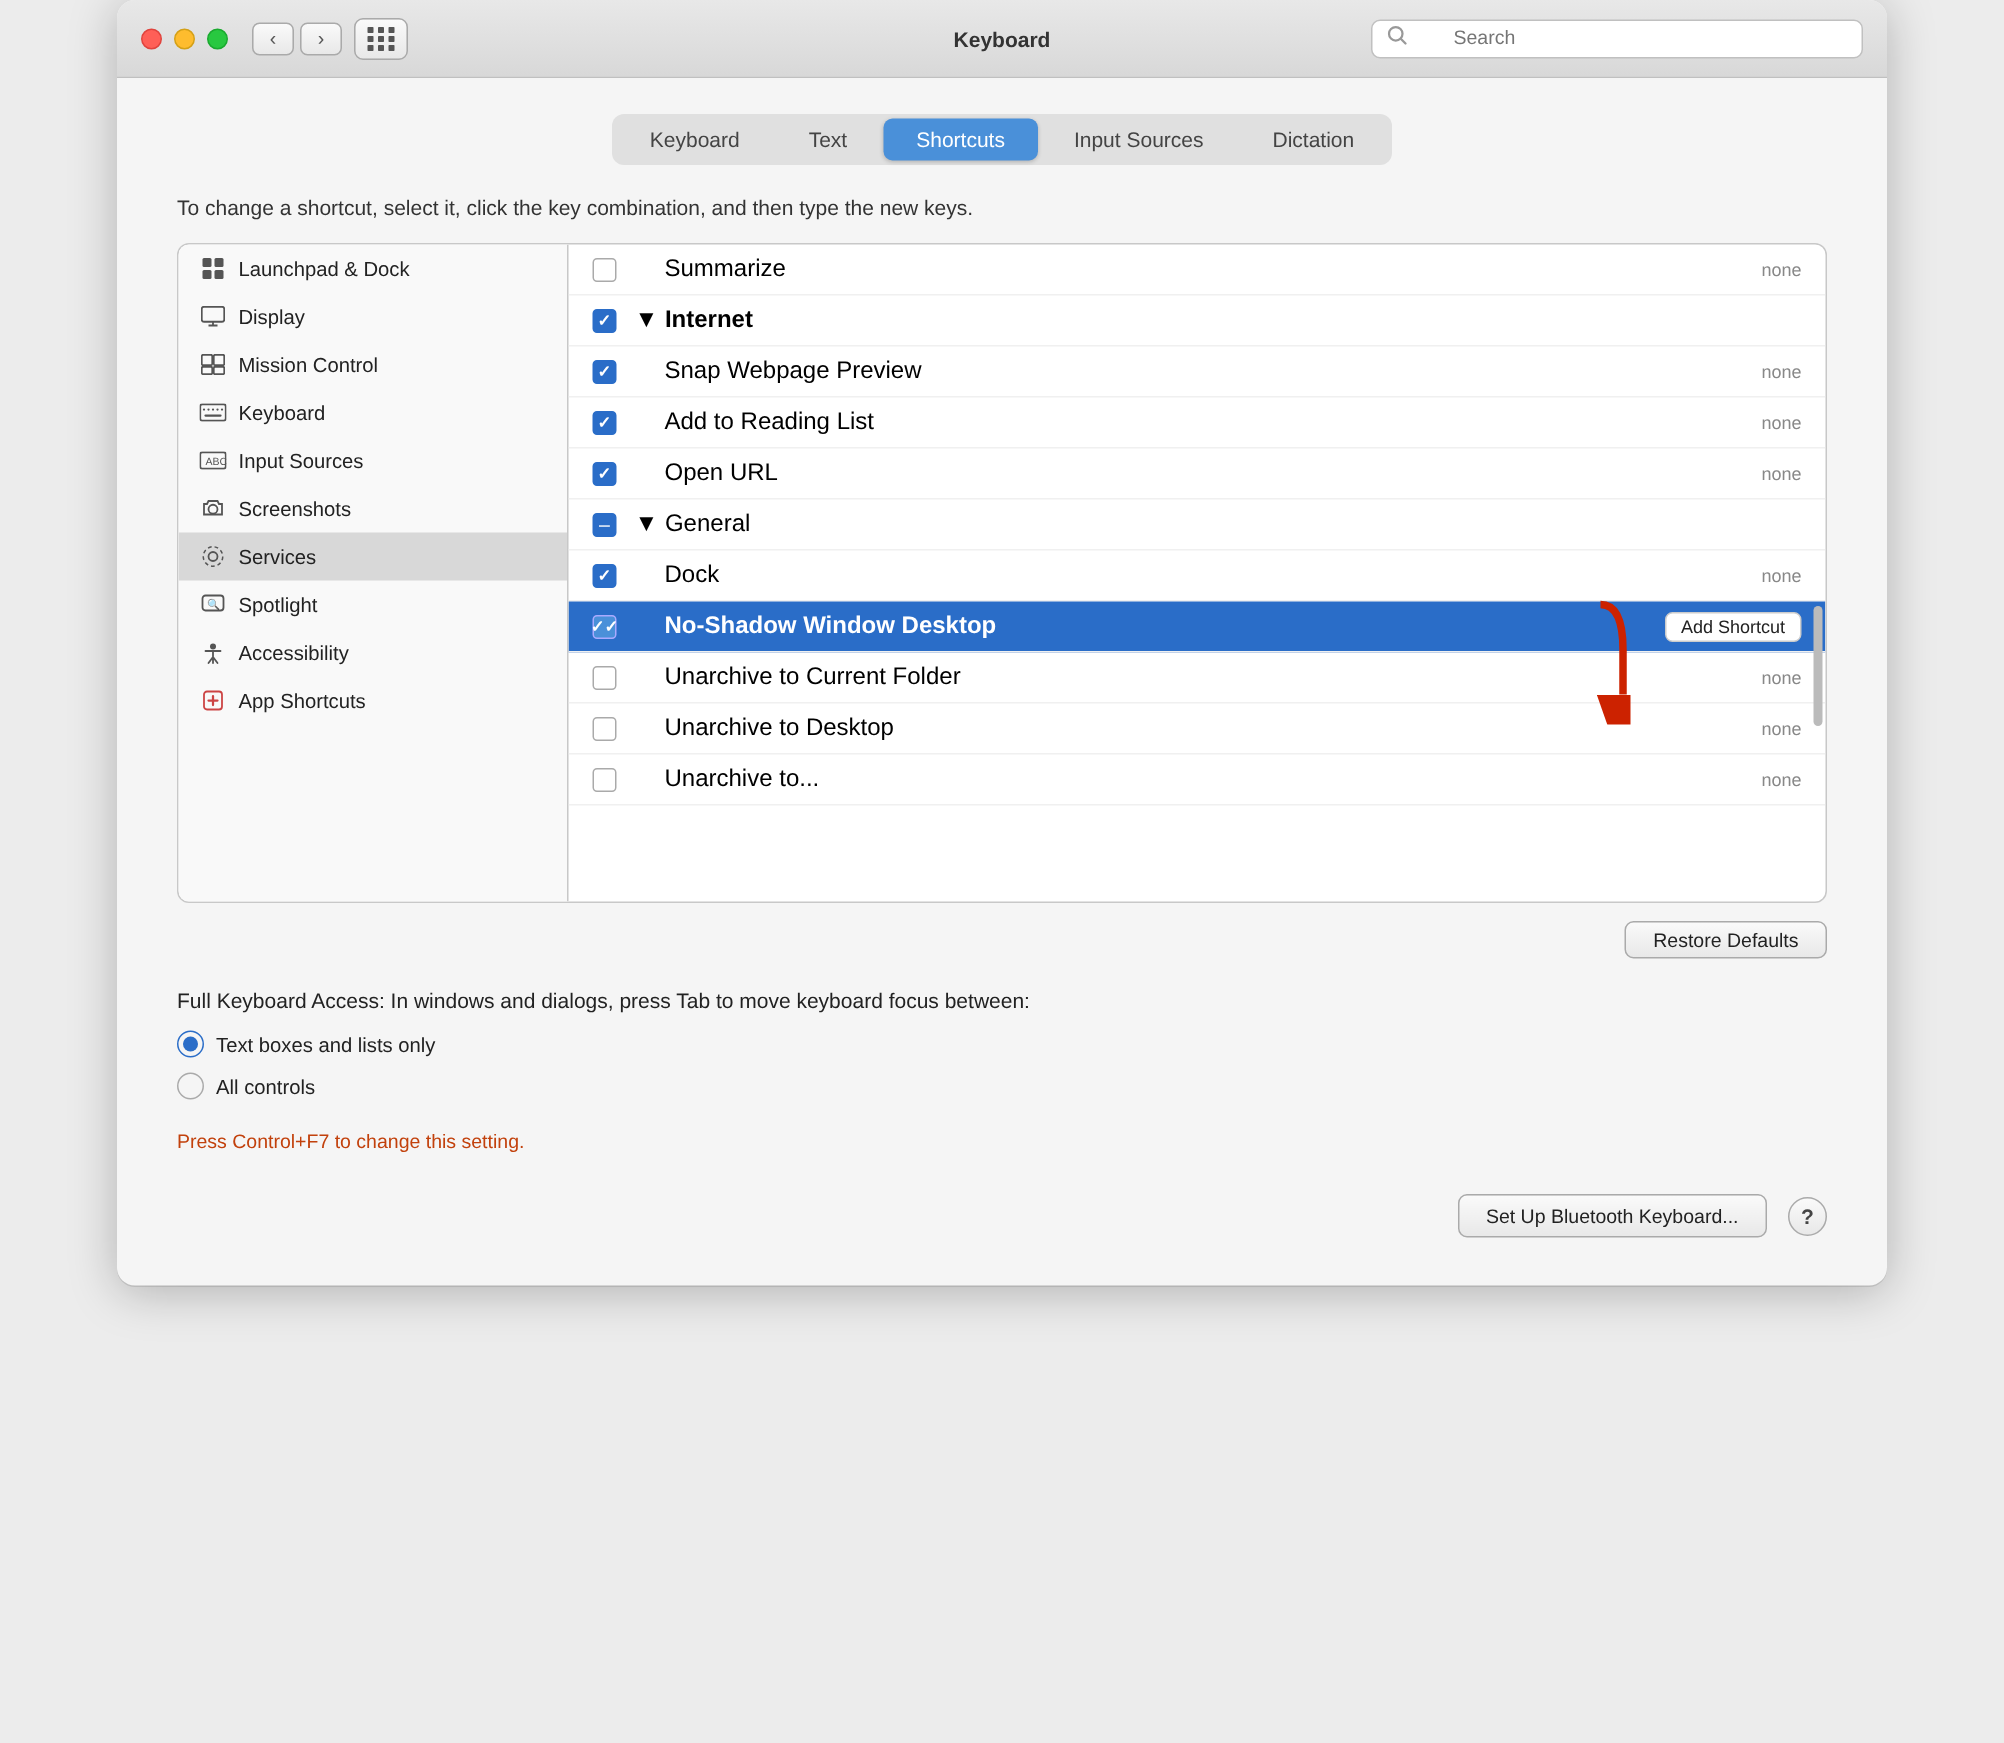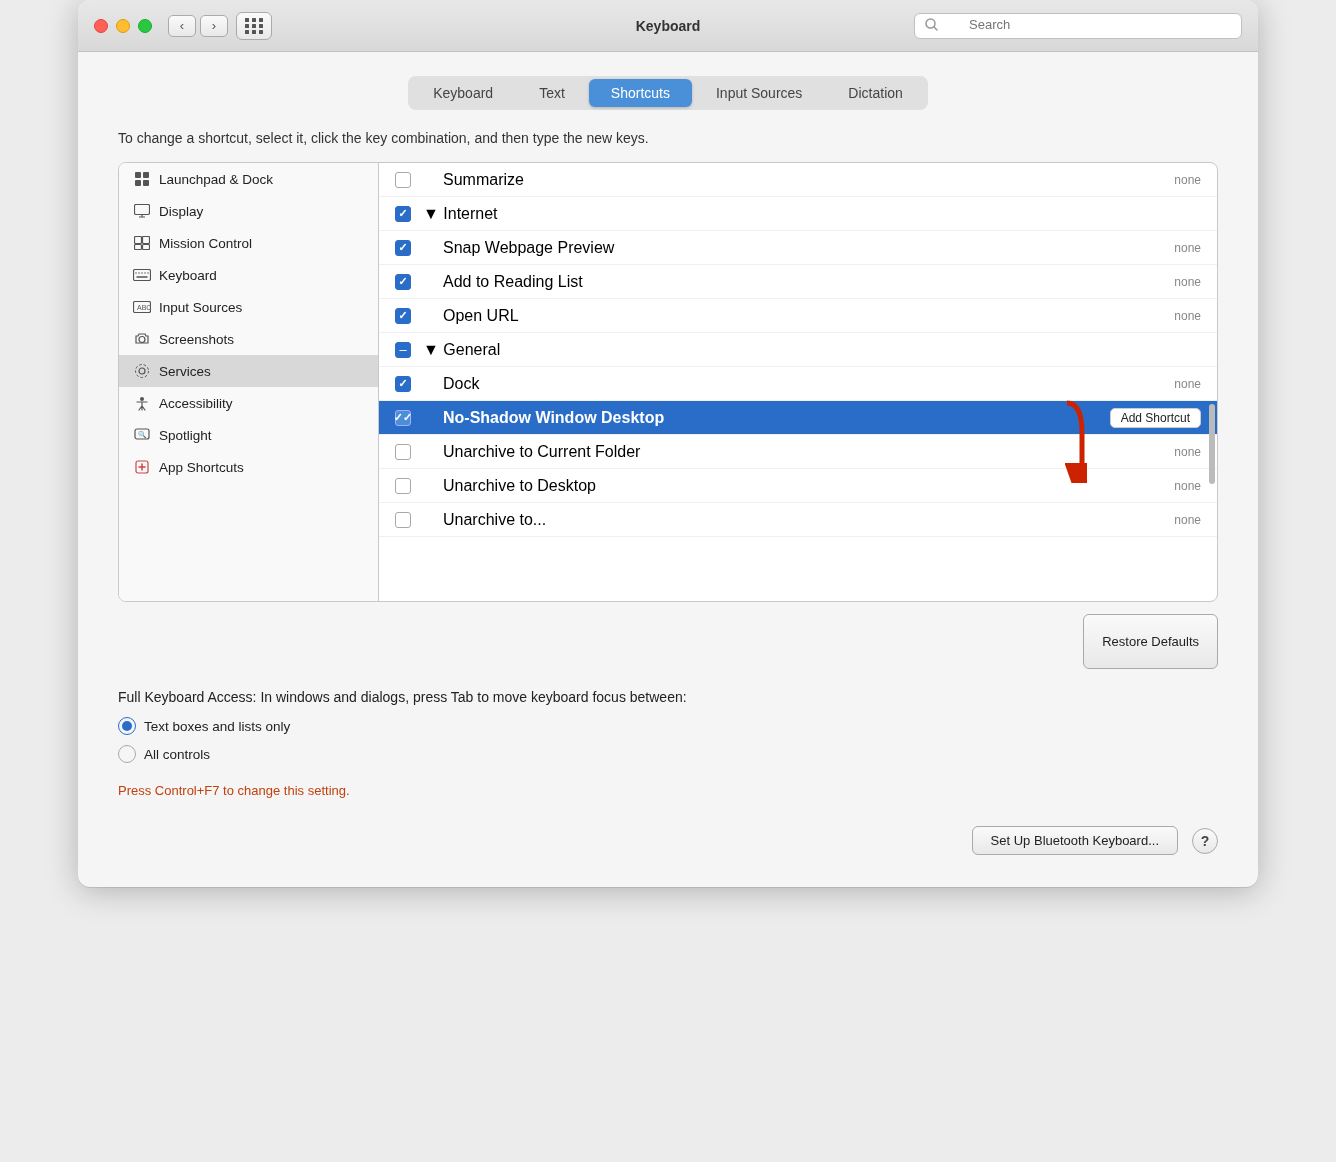--- a/index.html
+++ b/index.html
@@ -253,21 +253,21 @@
     
     .bottom-controls {
       display: flex;
       justify-content: flex-end;
       margin-top: 12px;
     }
     .restore-btn {
       background: linear-gradient(to bottom, #fafafa, #e8e8e8);
       border: 1px solid #aaa;
       border-radius: 6px;
-      padding: 19px 18px;
+      padding: 4px 18px;
       font-size: 13px;
       cursor: pointer;
       color: #222;
     }
     
     .fka-section {
       margin-top: 20px;
     }
     .fka-label {
       font-size: 14px;
@@ -452,34 +452,34 @@
             <svg width="16" height="16" viewBox="0 0 16 16">
                 <circle cx="8" cy="8" r="3" fill="none" stroke="#555" stroke-width="1.2"></circle>
                 <circle cx="8" cy="8" r="6.5" fill="none" stroke="#555" stroke-width="1" stroke-dasharray="2.5 2"></circle>
               </svg>
           </span>
           <span>Services</span>
         </div>
         <div class="sidebar-item">
           <span class="sidebar-icon">
             <svg width="16" height="16" viewBox="0 0 16 16">
+                <rect x="1" y="2" width="14" height="10" rx="2" fill="none" stroke="#555" stroke-width="1.2"></rect>
+                <text x="4.5" y="10" font-size="7" fill="#555">🔍</text>
+              </svg>
+          </span>
+          <span>Spotlight</span>
+        </div>
+        <div class="sidebar-item">
+          <span class="sidebar-icon">
+            <svg width="16" height="16" viewBox="0 0 16 16">
                 <circle cx="8" cy="4" r="2" fill="#555"></circle>
                 <path d="M3 7h10M8 7v8M5 15l3-4 3 4" fill="none" stroke="#555" stroke-width="1.2" stroke-linecap="round"></path>
               </svg>
           </span>
           <span>Accessibility</span>
-        </div>
-        <div class="sidebar-item">
-          <span class="sidebar-icon">
-            <svg width="16" height="16" viewBox="0 0 16 16">
-                <rect x="1" y="2" width="14" height="10" rx="2" fill="none" stroke="#555" stroke-width="1.2"></rect>
-                <text x="4.5" y="10" font-size="7" fill="#555">🔍</text>
-              </svg>
-          </span>
-          <span>Spotlight</span>
         </div>
         <div class="sidebar-item">
           <span class="sidebar-icon">
             <svg width="16" height="16" viewBox="0 0 16 16">
                 <rect x="2" y="2" width="12" height="12" rx="2" fill="none" stroke="#c44" stroke-width="1.2"></rect>
                 <path d="M5 8h6M8 5v6" fill="none" stroke="#c44" stroke-width="1.5" stroke-linecap="round"></path>
               </svg>
           </span>
           <span>App Shortcuts</span>
         </div>
@@ -493,21 +493,21 @@
           </div>
           <span style="width:20px"></span>
           <span class="shortcut-name">Summarize</span>
           <span class="shortcut-key">none</span>
         </div>
 
         <div class="shortcut-row">
           <div class="checkbox-cell">
             <div class="cb checked"></div>
           </div>
-          <span class="shortcut-name" style="font-weight:400;">▼ Internet</span>
+          <span class="shortcut-name" style="font-weight:700;">▼ Internet</span>
         </div>
         <div class="shortcut-row">
           <div class="checkbox-cell">
             <div class="cb checked"></div>
           </div>
           <span style="width:20px"></span>
           <span class="shortcut-name">Snap Webpage Preview</span>
           <span class="shortcut-key">none</span>
         </div>
         <div class="shortcut-row">

